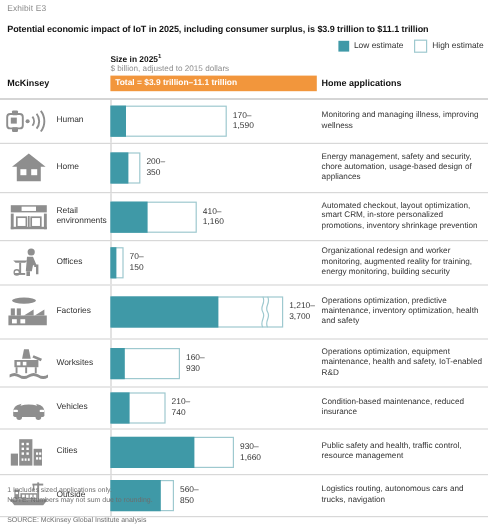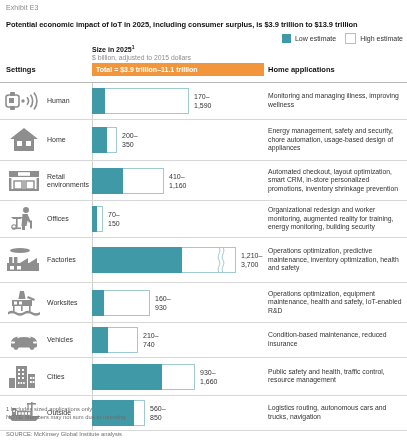--- a/index.html
+++ b/index.html
@@ -115,21 +115,21 @@
   .source{
     position:absolute;left:6px;bottom:6px;
     font-size:5.8px;color:#6d6d6d;
   }
 </style>
 </head>
 <body>
 
 <div class="exhibit-label">Exhibit E3</div>
 
-<div class="headline">Potential economic impact of IoT in 2025, including consumer surplus, is $3.9 trillion to $13.9 trillion</div>
+<div class="headline">Potential economic impact of IoT in 2025, including consumer surplus, is $3.9 trillion to $11.1 trillion</div>
 
 <div class="legend">
   <div class="legend-item">
     <span class="swatch low"></span>
     <span class="legend-text">Low estimate</span>
   </div>
   <div class="legend-item">
     <span class="swatch high"></span>
     <span class="legend-text">High estimate</span>
   </div>
@@ -137,21 +137,21 @@
 
 <div class="size-head">
   <div class="size-title"><span>Size in 2025</span><sup>1</sup></div>
   <div class="size-sub">$ billion, adjusted to 2015 dollars</div>
 </div>
 
 <div class="total-band">
   <span>Total = $3.9 trillion–11.1 trillion</span>
 </div>
 
-<div class="settings-head">Settings</div>
+<div class="settings-head">McKinsey</div>
 <div class="apps-head">Home applications</div>
 
 <div class="rows" id="rows">
     <div class="row" style="height: 37px;">
     <div class="icon-cell">
         <svg width="40" height="24" viewBox="0 0 40 24">
      <rect x="6" y="3" width="5" height="4" rx="1" fill="#8e8e8e"></rect>
      <rect x="6" y="17" width="5" height="4" rx="1" fill="#8e8e8e"></rect>
      <rect x="2" y="6" width="13" height="12" rx="2.5" fill="none" stroke="#8e8e8e" stroke-width="1.6"></rect>
      <rect x="5" y="9" width="5" height="5" fill="#8e8e8e"></rect>

